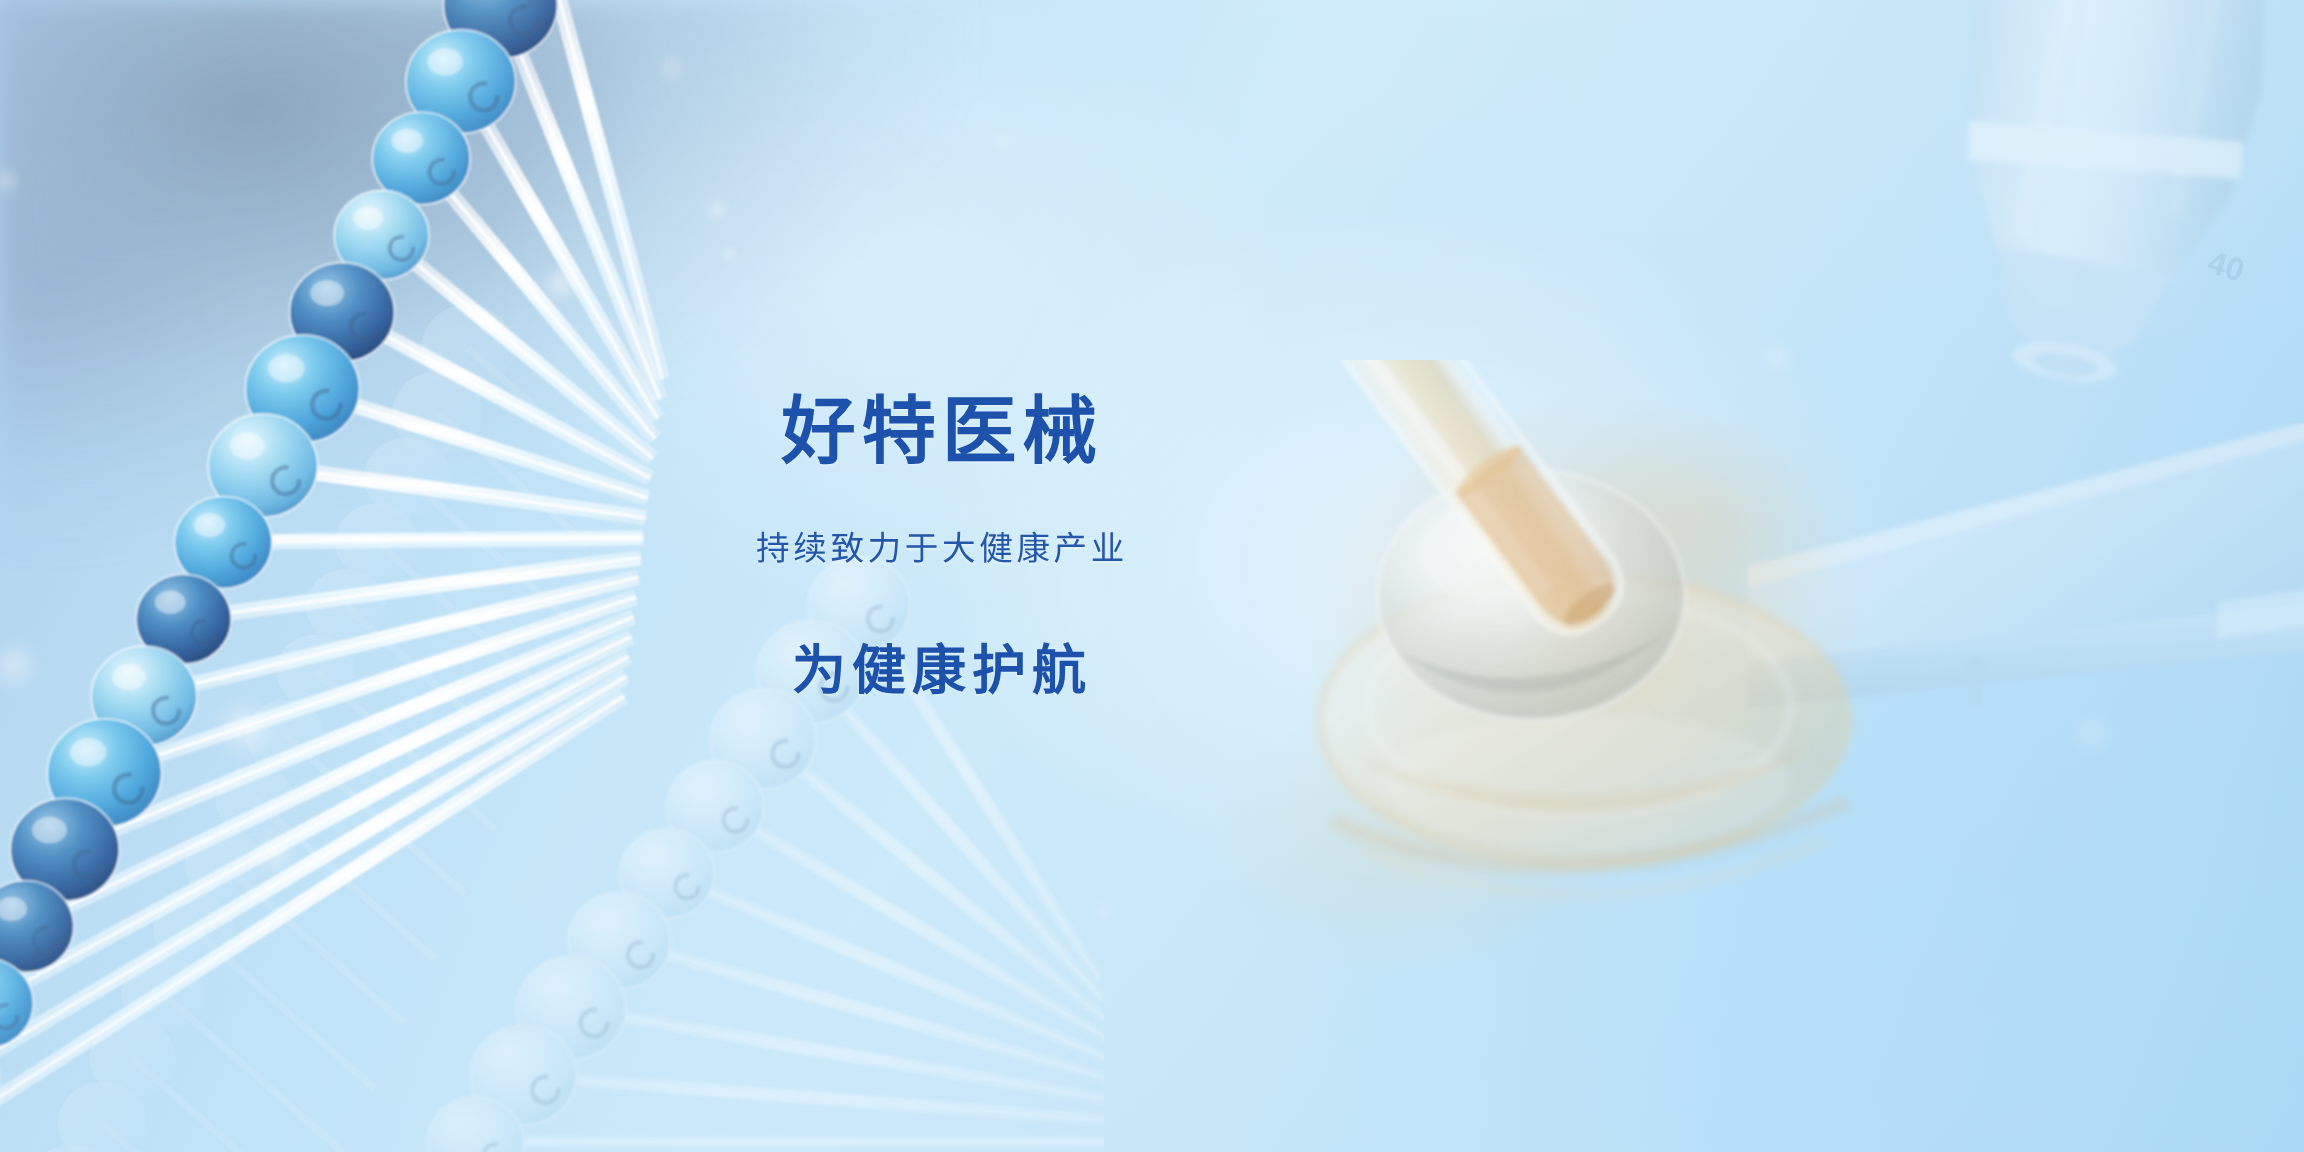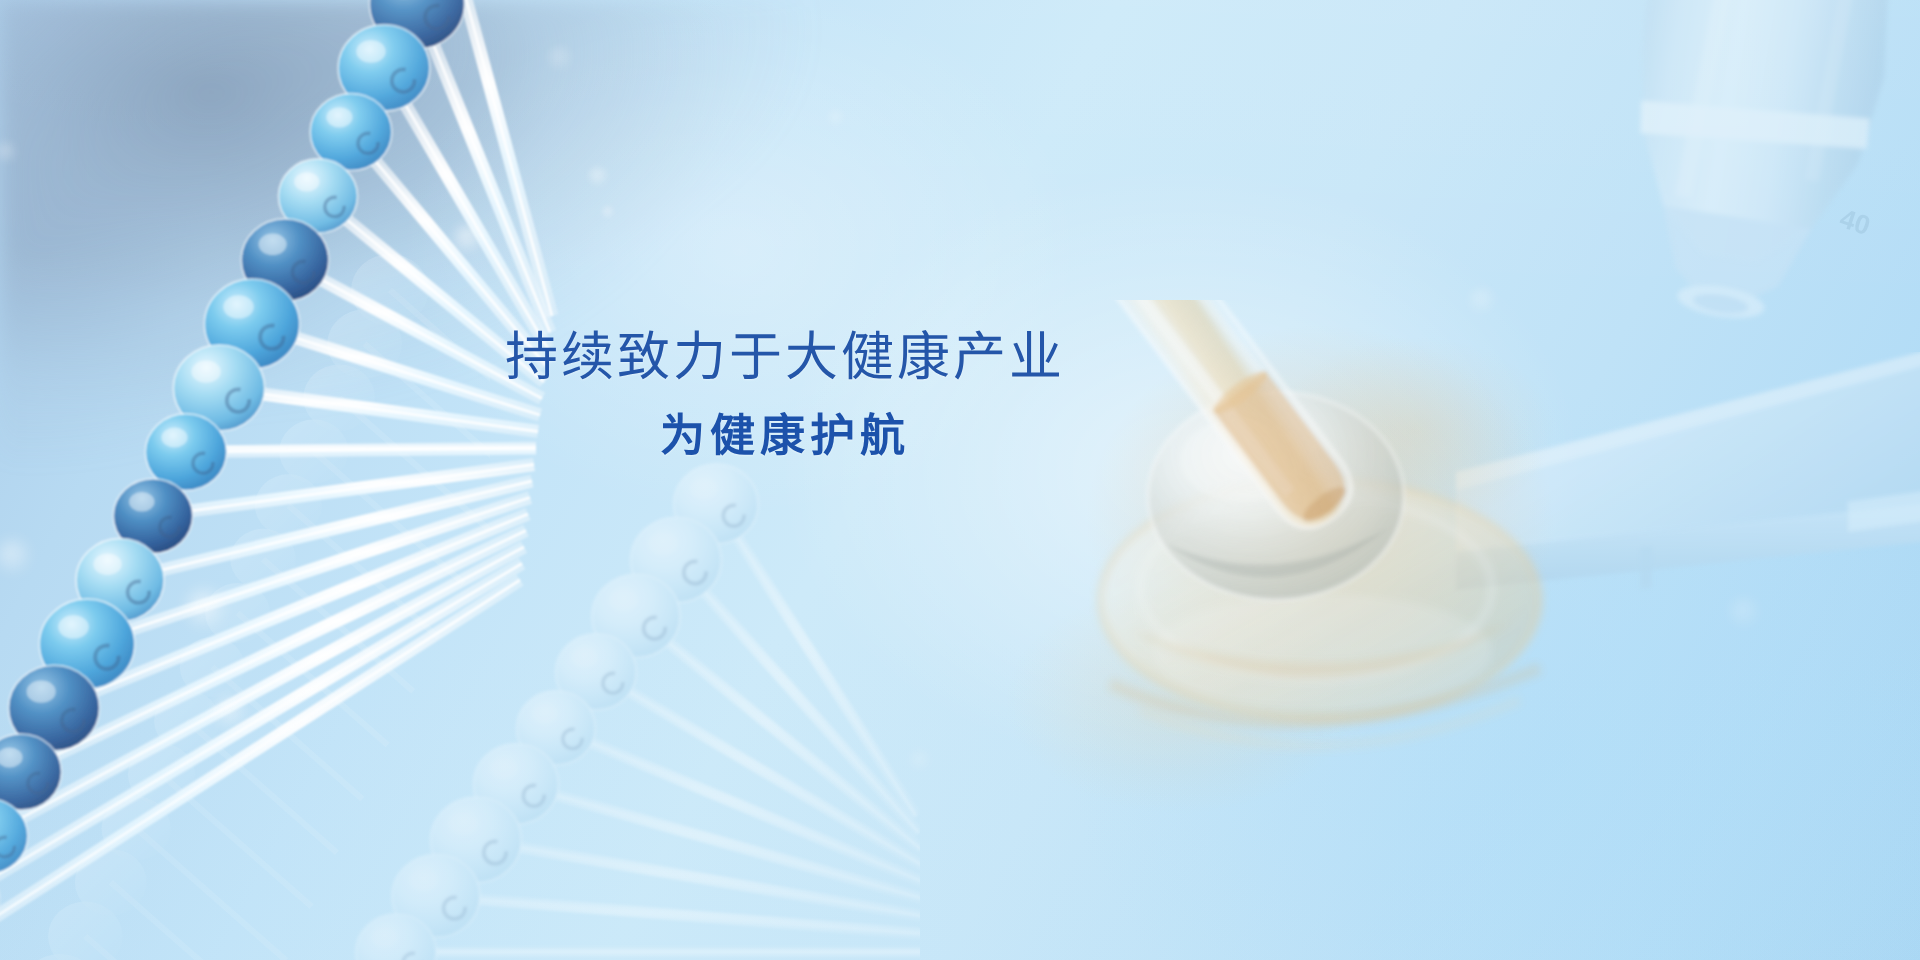--- a/index.html
+++ b/index.html
@@ -102,26 +102,26 @@
   #hero-title {
     font-size: 62px;
     font-weight: 700;
     letter-spacing: 5px;
     line-height: 1;
     color: #1c52ab;
     margin: 0 0 52px 0;
     text-shadow: 0 1px 2px rgba(255,255,255,0.45);
   }
   #hero-subtitle {
-    font-size: 53px;
+    font-size: 28px;
     font-weight: 400;
     letter-spacing: 3px;
     line-height: 1;
     color: #2456a9;
-    margin: 0 0 30px 0;
+    margin: 0 0 64px 0;
     text-shadow: 0 1px 2px rgba(255,255,255,0.40);
   }
   #hero-tagline {
     font-size: 45px;
     font-weight: 700;
     letter-spacing: 5px;
     line-height: 1;
     color: #1c52ab;
     margin: 12px;
     text-shadow: 0 1px 2px rgba(255,255,255,0.45);
@@ -558,18 +558,19 @@
       <div class="bokeh" style="left: 828px; top: 110px; width: 16px; height: 16px; background: radial-gradient(circle at 42% 38%, rgba(255, 255, 255, 0.22) 0%, rgba(255, 255, 255, 0.12) 48%, rgba(255, 255, 255, 0) 100%); filter: blur(3.36px);"></div>
       <div class="bokeh" style="left: 1470px; top: 288px; width: 24px; height: 24px; background: radial-gradient(circle at 42% 38%, rgba(255, 255, 255, 0.26) 0%, rgba(255, 255, 255, 0.14) 48%, rgba(255, 255, 255, 0) 100%); filter: blur(5.04px);"></div>
       <div class="bokeh" style="left: 1730px; top: 598px; width: 28px; height: 28px; background: radial-gradient(circle at 42% 38%, rgba(255, 255, 255, 0.22) 0%, rgba(255, 255, 255, 0.12) 48%, rgba(255, 255, 255, 0) 100%); filter: blur(5.88px);"></div>
       <div class="bokeh" style="left: 910px; top: 750px; width: 20px; height: 20px; background: radial-gradient(circle at 42% 38%, rgba(255, 255, 255, 0.2) 0%, rgba(255, 255, 255, 0.11) 48%, rgba(255, 255, 255, 0) 100%); filter: blur(4.2px);"></div>
     </div>
 
   <div class="layer" id="bg-haze"></div>
 
   <div id="hero-text">
     <div id="hero-text-inner">
+      <h1 id="hero-title">好特医械</h1>
       <p id="hero-subtitle">持续致力于大健康产业</p>
       <p id="hero-tagline">为健康护航</p>
     </div>
   </div>
 
 </div>
 
 </body></html>

